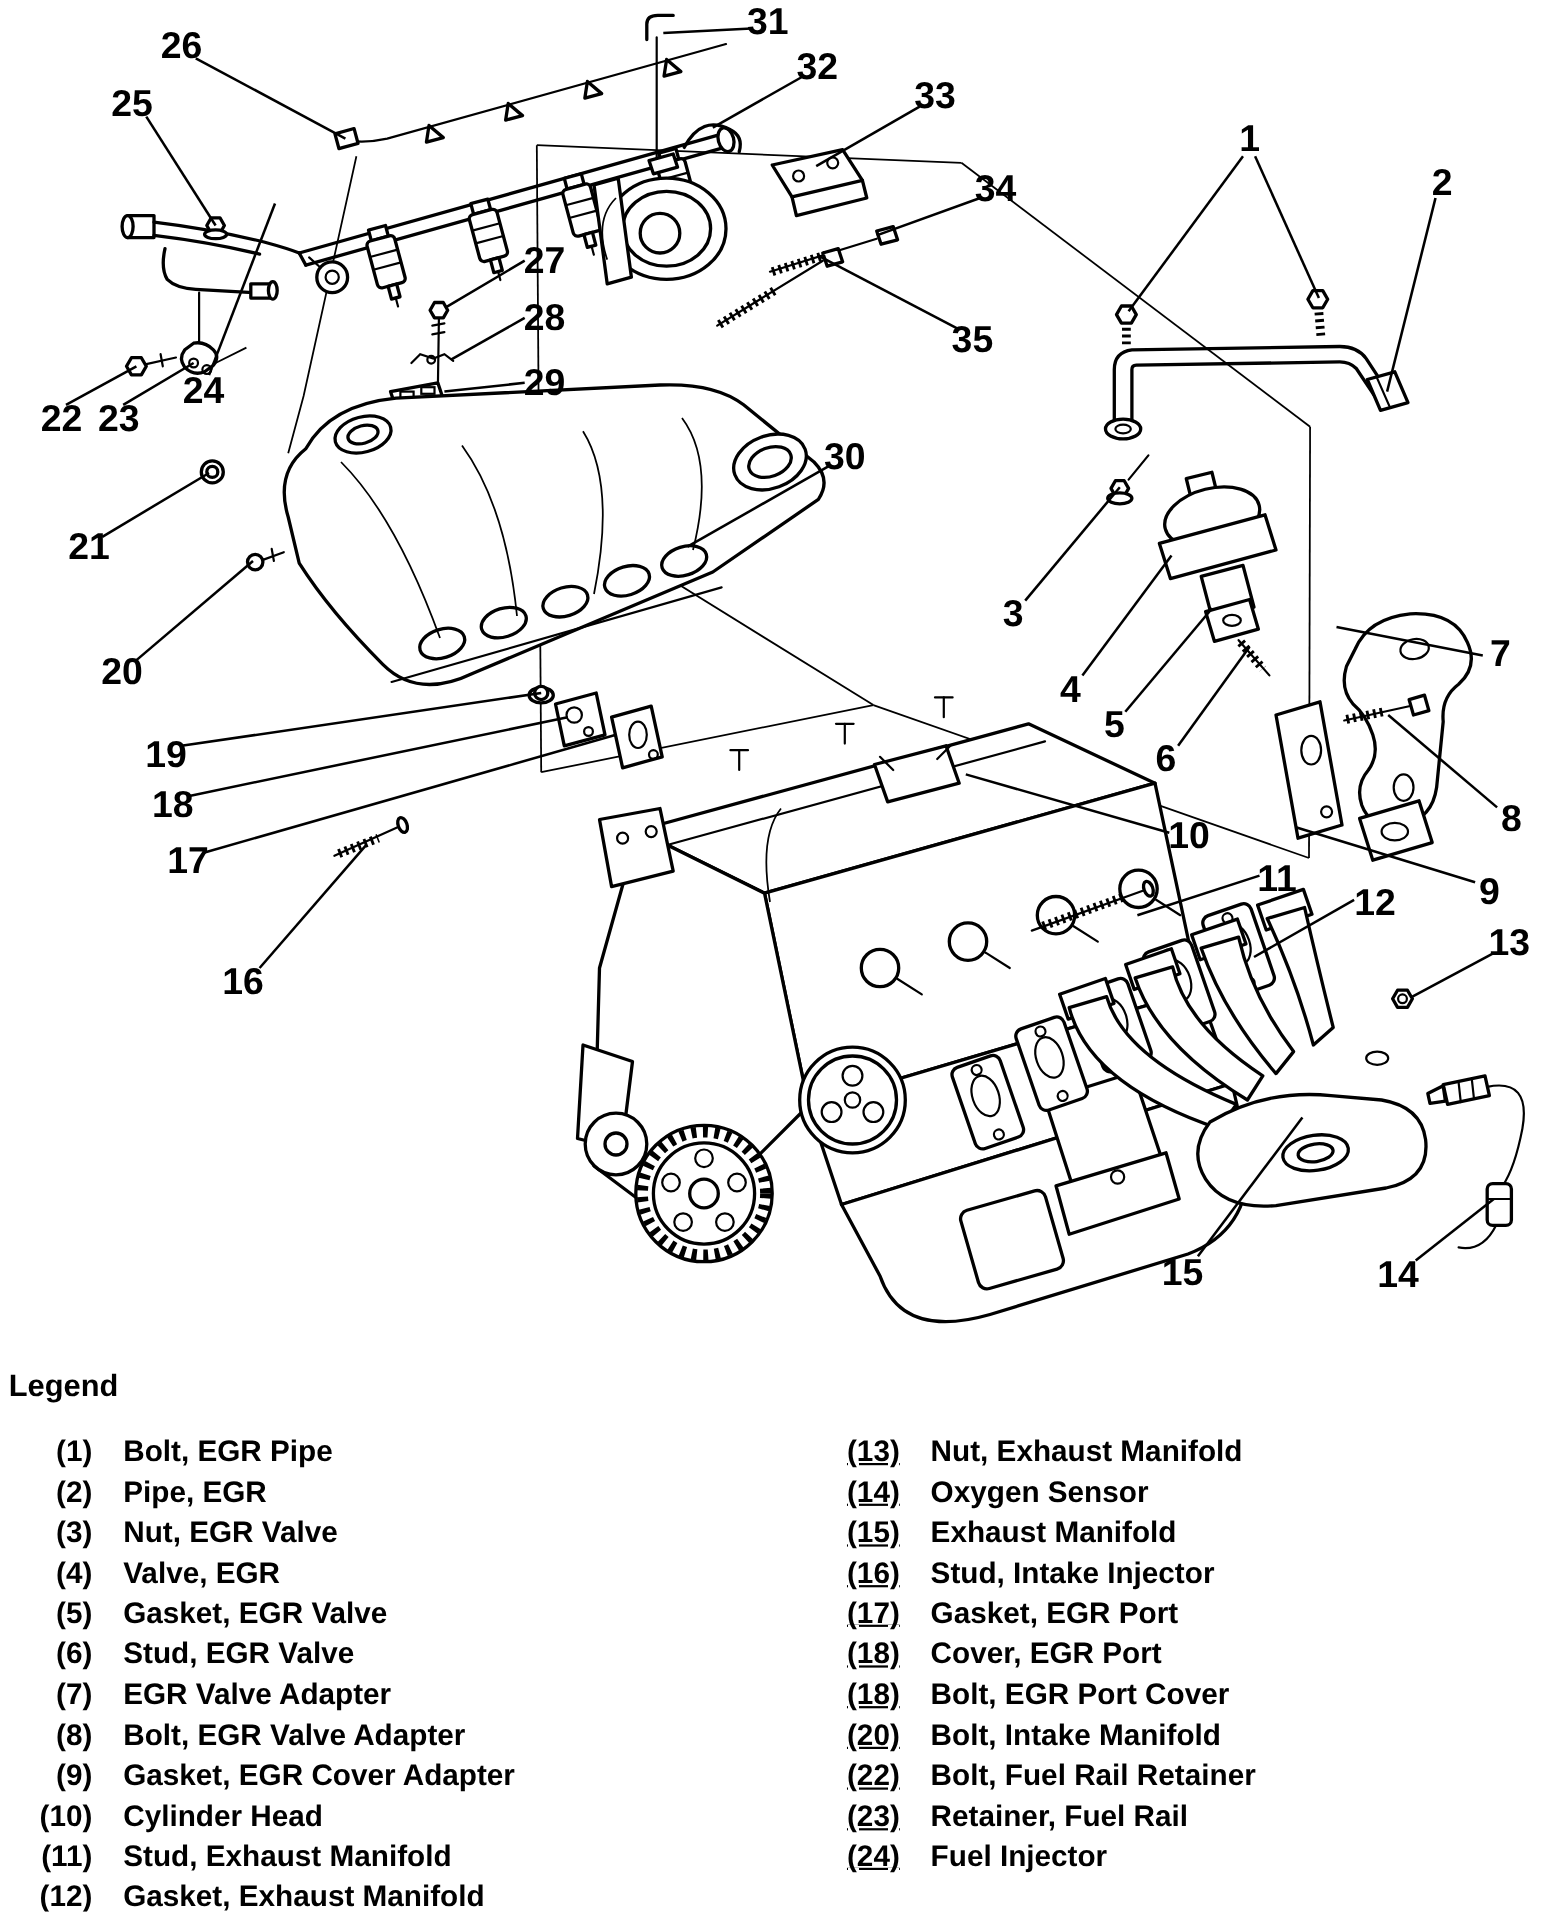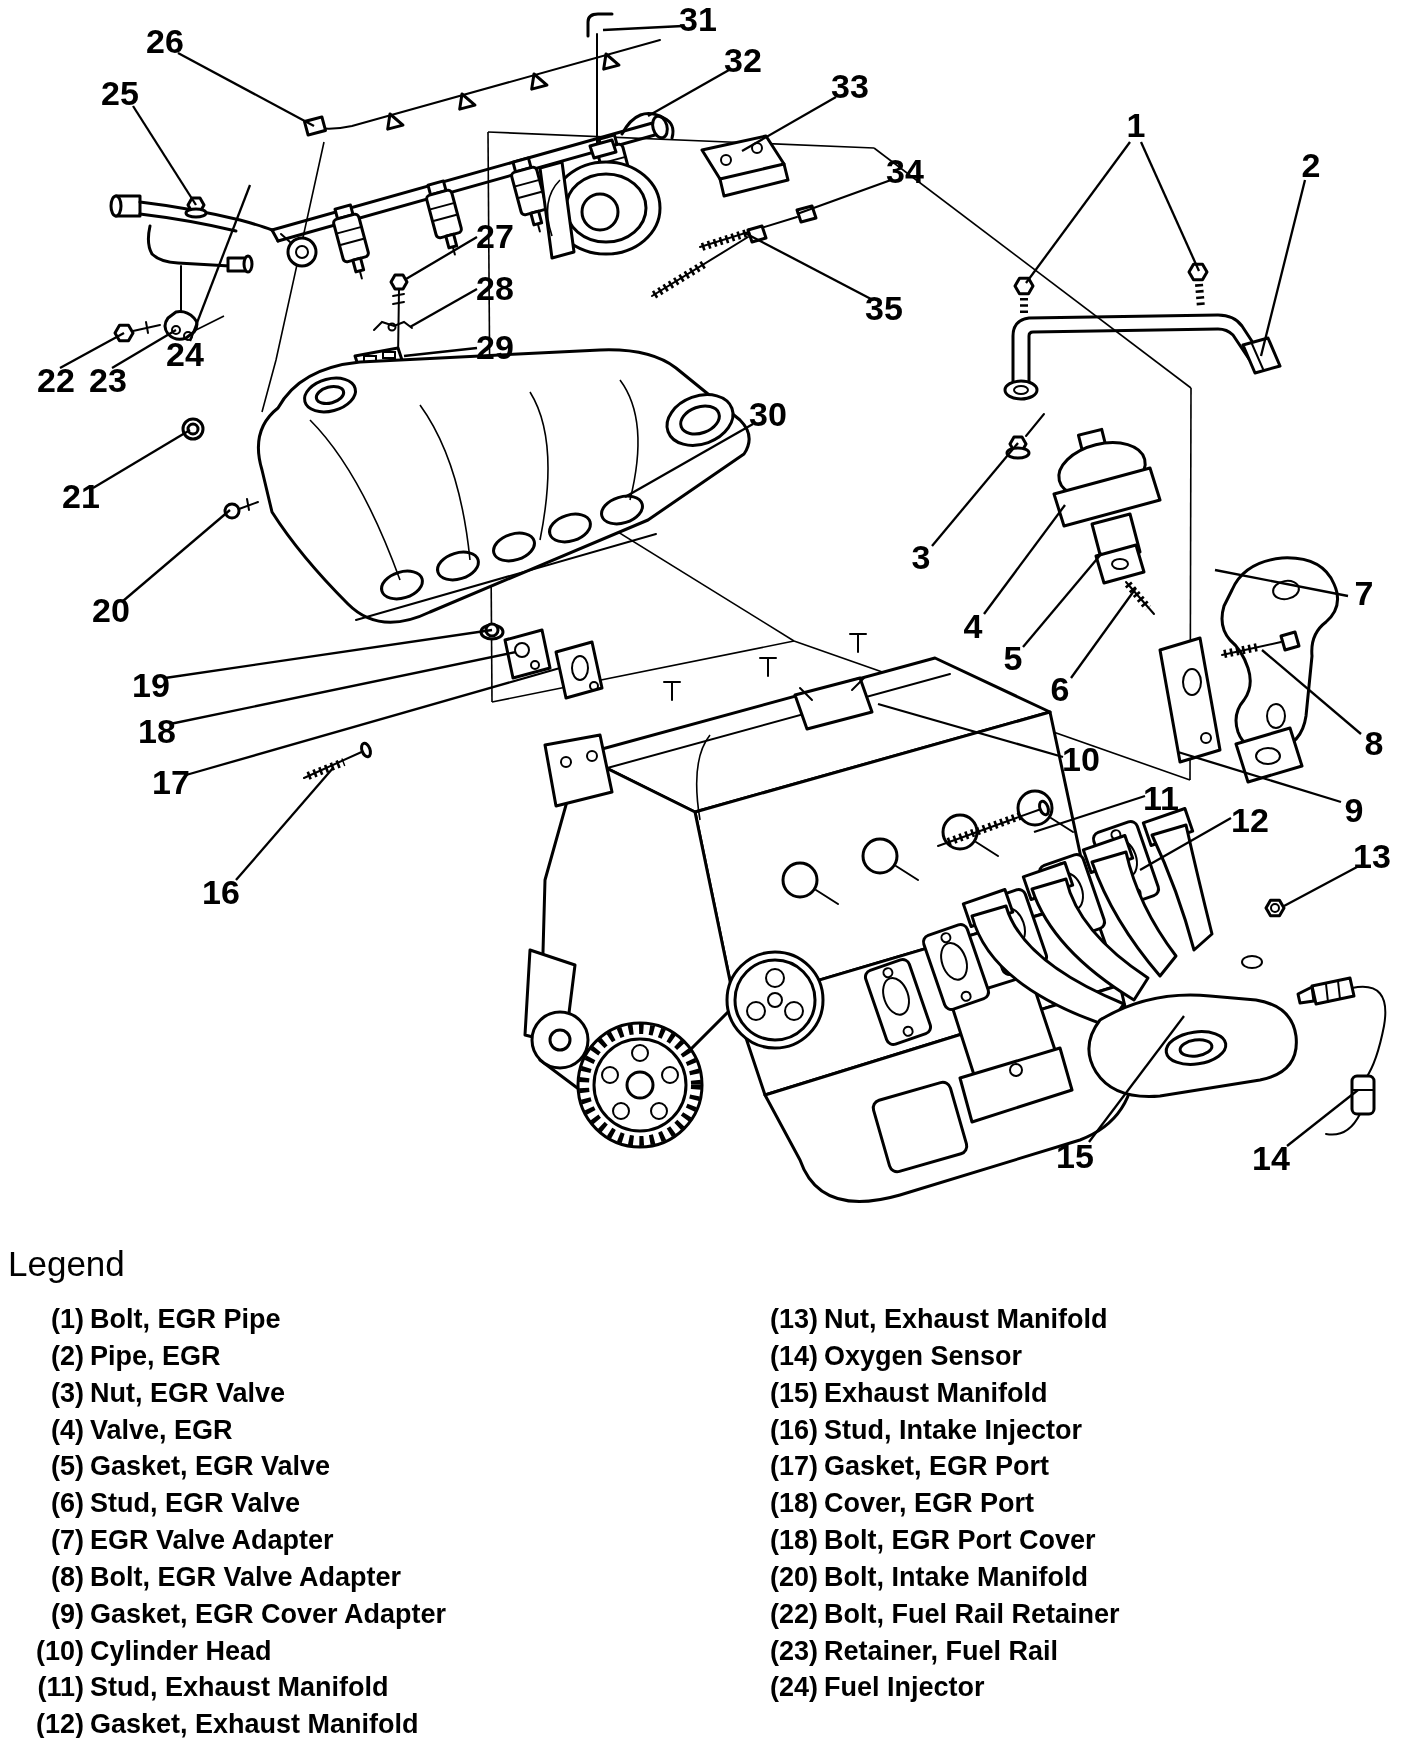--- a/index.html
+++ b/index.html
@@ -9,28 +9,28 @@
   
   .part{stroke:#000;stroke-width:3;fill:#fff;stroke-linejoin:round;stroke-linecap:round;}
   .partline{stroke:#000;stroke-width:3;fill:none;stroke-linejoin:round;stroke-linecap:round;}
   .thin{stroke:#000;stroke-width:1.6;fill:none;}
   .detail{stroke:#000;stroke-width:2;fill:none;stroke-linecap:round;}
   .thread{stroke:#000;stroke-width:8;fill:none;stroke-dasharray:2.6 3.6;}
   .ribs{stroke:#000;stroke-width:10;fill:none;stroke-dasharray:4.5 6;}
   .leader{stroke:#000;stroke-width:2.3;}
   .callout{font-family:"Liberation Sans",sans-serif;font-weight:bold;font-size:34px;fill:#000;text-anchor:middle;}
   
-  #legend-heading{position:absolute;left:8px;top:1244px;font-size:35px;font-weight:normal;}
+  #legend-heading{position:absolute;left:8px;top:1244px;font-size:28px;font-weight:bold;}
   .lg-col{position:absolute;top:1301px;width:660px;}
   #legend-col-left{left:0px;}
   #legend-col-right{left:724px;}
   .lg-row{display:flex;height:36.85px;line-height:36.85px;font-size:27px;font-weight:bold;white-space:nowrap;}
   #legend-col-left .lg-num{width:84px;text-align:right;}
-  #legend-col-right .lg-num{width:94px;text-align:right;}
-  .lg-label{margin-left:6px;}
+  #legend-col-right .lg-num{width:94px;text-align:right;text-decoration:underline;}
+  .lg-label{margin-left:28px;}
 </style>
 </head>
 <body>
 
 <div id="page">
 
   <svg id="diagram" width="1408" height="1738" viewBox="0 0 1408 1738" xmlns="http://www.w3.org/2000/svg">
 
     <g>
       <line class="thin" x1="488" y1="132" x2="492" y2="702"></line>

